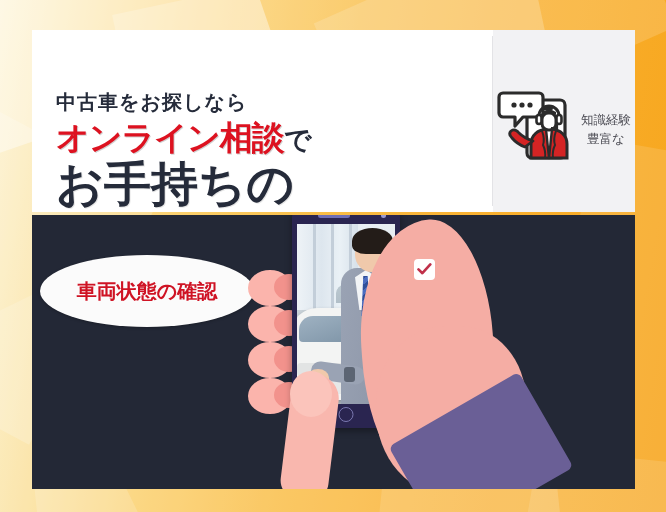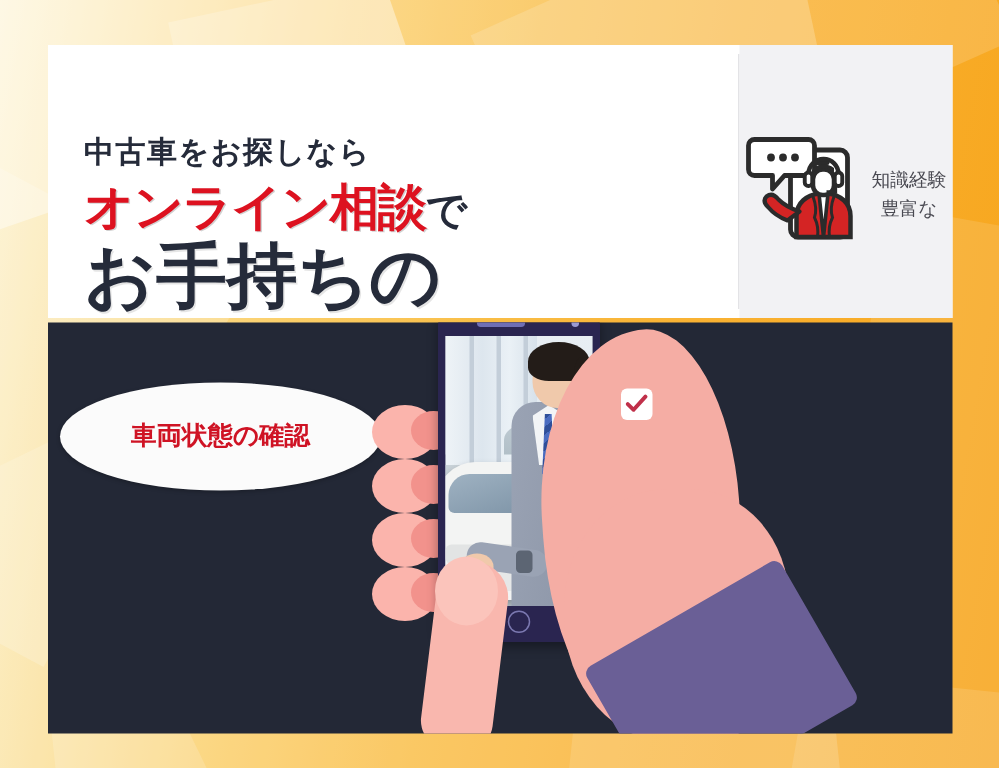--- a/index.html
+++ b/index.html
@@ -39,21 +39,21 @@
          text-shadow:1px 1px 0 rgba(0,0,0,.10);}
 
   .staff-caption{font-size:12.5px;color:#4a4a52;line-height:1.5;text-align:center;margin-top:4px;}
 
   
   .panel{position:absolute;left:32px;top:215px;width:603px;height:274px;background:#232836;overflow:hidden;}
 
   
   .pill{position:absolute;background:#fbfbfb;border-radius:50%;display:flex;
         align-items:center;justify-content:center;text-align:center;
-        color:#cf1324;font-weight:bold;font-size:17px;line-height:1.25;
+        color:#cf1324;font-weight:bold;font-size:20px;line-height:1.25;
         box-shadow:0 1px 3px rgba(0,0,0,.25);}
   .pill1{left:8px;top:40px;width:214px;height:72px;}
   .pill2{left:8px;top:140px;width:214px;height:80px;}
 
   
   .checks{position:absolute;left:382px;top:42px;width:210px;}
   .check-row{display:flex;align-items:flex-start;margin-bottom:22px;}
   .cbox{width:21px;height:21px;border-radius:4px;background:#ffffff;flex:0 0 21px;
         margin-right:11px;position:relative;margin-top:2px;}
   .cbox svg{position:absolute;left:3px;top:3px;}

